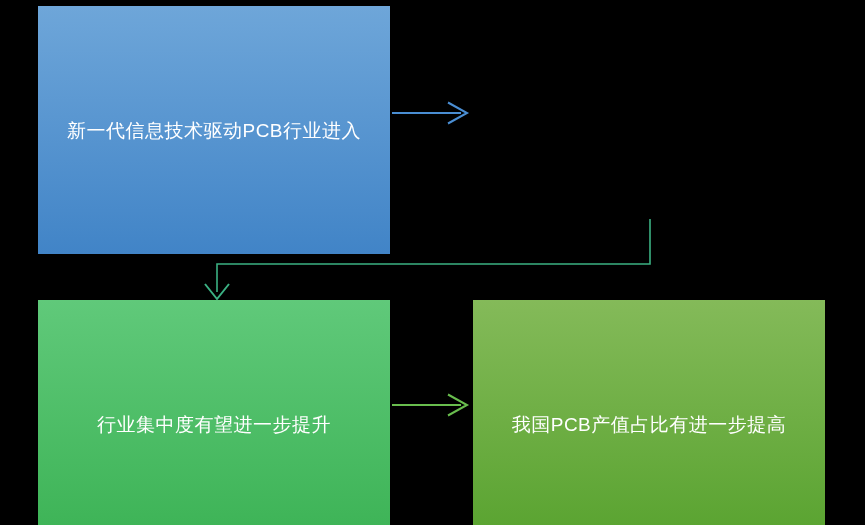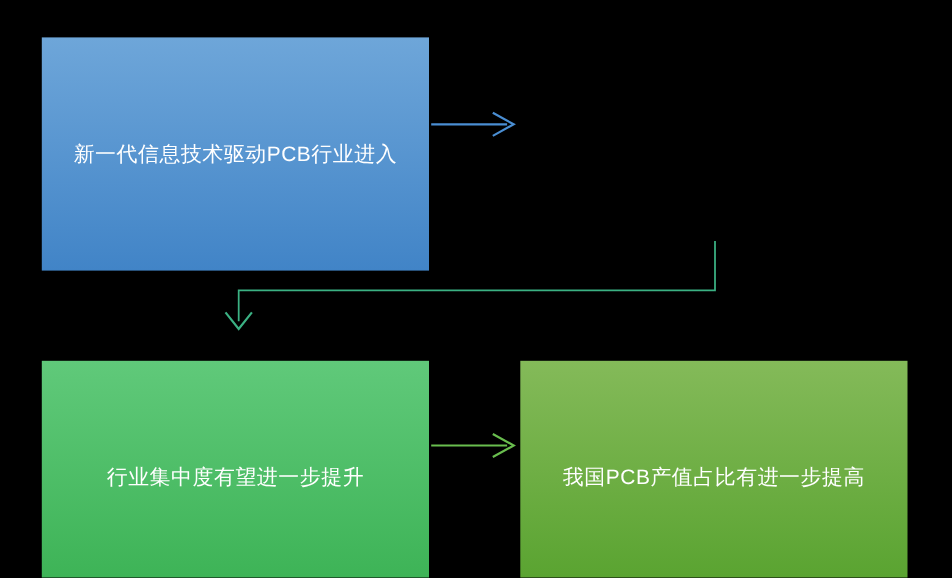--- a/index.html
+++ b/index.html
@@ -10,26 +10,25 @@
   .stage {
     position: relative;
     width: 865px;
     height: 525px;
     overflow: hidden;
     font-family: "Liberation Sans", "DejaVu Sans", sans-serif;
   }
   .box {
     position: absolute;
     width: 352px;
-    height: 212px;
+    height: 248px;
     display: flex;
     align-items: center;
     justify-content: center;
     color: #ffffff;
-    margin-top: 28px;
   }
   .box1 { left: 38px;  top: 6px; }
   .box2 { left: 473px; top: 6px; }
   .box3 { left: 38px;  top: 300px; }
   .box4 { left: 473px; top: 300px; align-items: center; }
   .box-text {
     text-align: center;
     font-size: 19px;
     line-height: 33px;
     letter-spacing: 0.5px;

